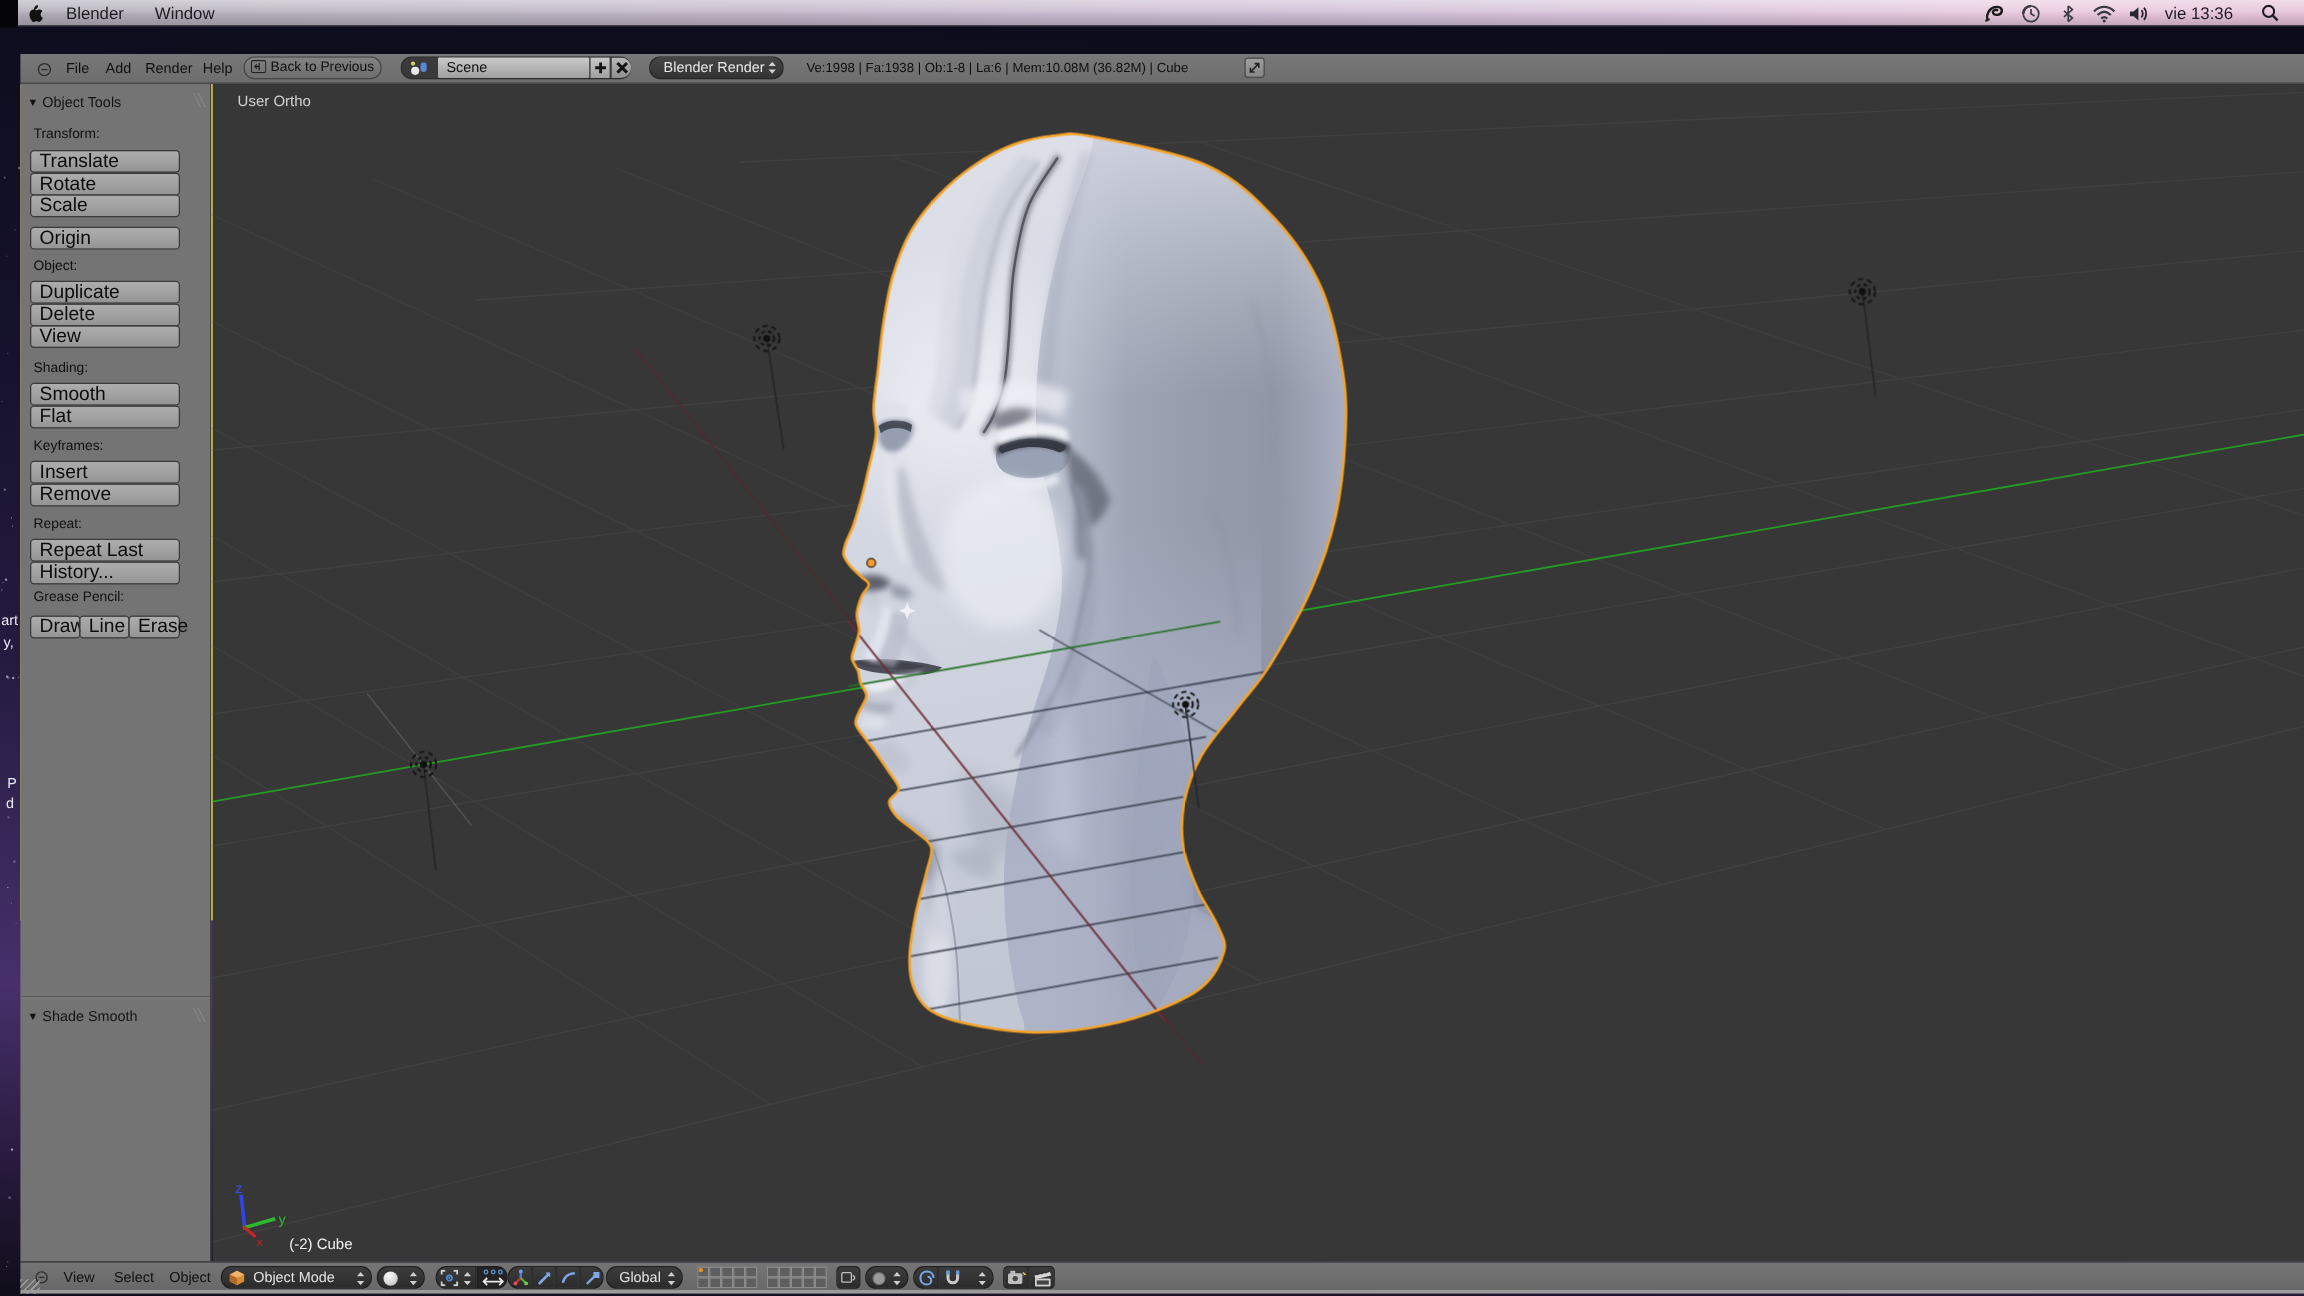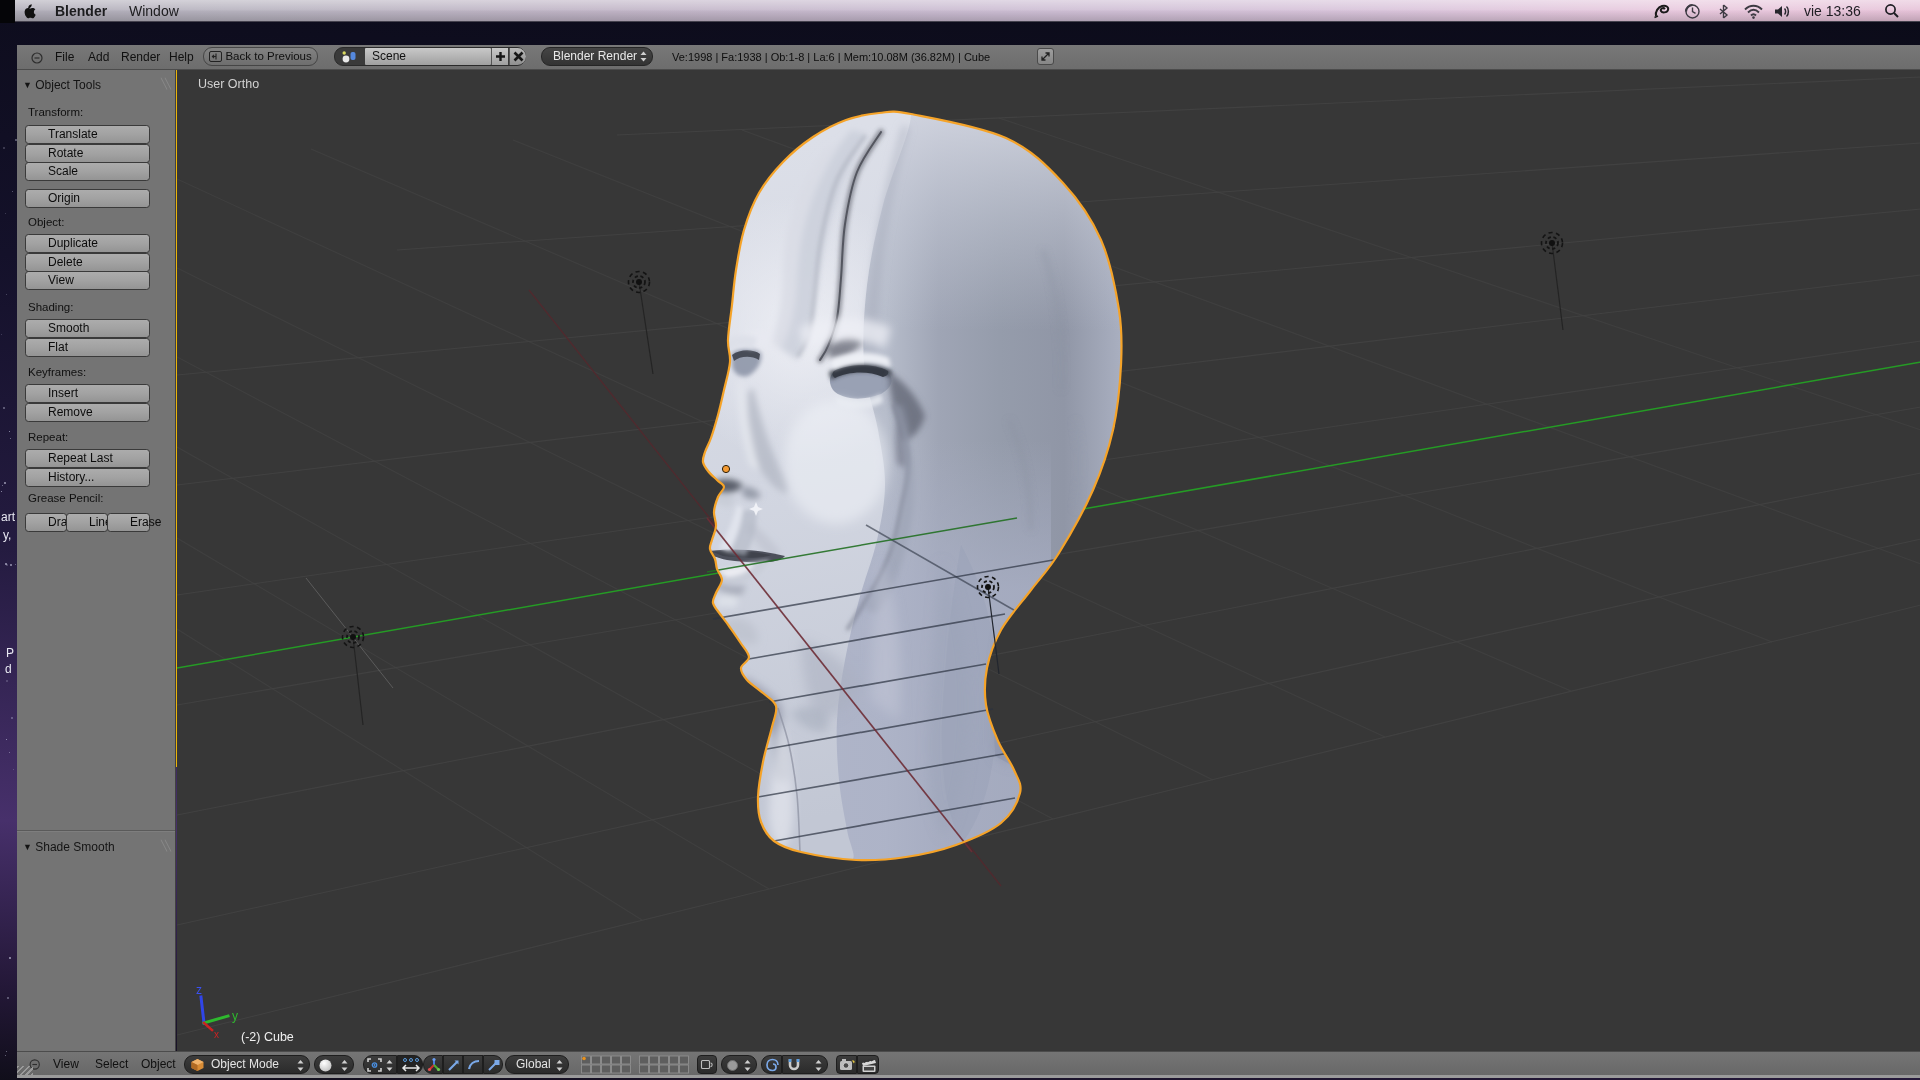--- a/index.html
+++ b/index.html
@@ -12,24 +12,24 @@
 #mbdark{position:absolute;left:0;top:0;width:15px;height:23px;background:#050508}
 #menubar .itm{position:absolute;top:2px;line-height:19px}
 #window{position:absolute;left:17px;top:26px;width:1903px;height:1052px}
 #titlebar{position:absolute;left:0;top:0;right:0;height:19px;border-radius:5px 5px 0 0;
  background:linear-gradient(180deg,#c8c8c8 0%,#bcbcbc 45%,#b0b0b0 70%,#a6a6a6 100%);
  border-bottom:1px solid #4a4a4a}
 .tl-btn{position:absolute;top:3.5px;width:12px;height:12px;border-radius:50%}
 #titletext{position:absolute;top:0;left:900px;font-size:13px;color:#2e2e2e;line-height:19px;white-space:nowrap}
 #bheader{position:absolute;left:0;top:19px;right:0;height:25px;background:linear-gradient(180deg,#787878,#6d6d6d);border-bottom:1px solid #4c4c4c;color:#101010;font-size:12px}
 #bheader .m{position:absolute;top:5px}
-#content{position:absolute;left:0;top:44px;right:0;height:697px;background:#eab308}
+#content{position:absolute;left:0;top:44px;right:0;height:697px;background:#fde047}
 #shelf{position:absolute;left:0;top:0;width:159px;height:981px;background:#747474;border-right:1px solid #414141}
 .tb{position:absolute;background:linear-gradient(180deg,#acacac 0%,#a2a2a2 50%,#949494 100%);
- border:1px solid #3a3a3a;border-radius:3.5px;color:#0c0c0c;font-size:12px;line-height:17px;padding-left:22px}
+ border:1px solid #3a3a3a;border-radius:3.5px;color:#0c0c0c;font-size:16px;line-height:17px;padding-left:7px}
 .tl{position:absolute;left:11px;color:#101010;font-size:11.5px}
 .phdr{position:absolute;left:6px;right:6px;color:#141414;font-size:12px}
 .tri{font-size:9px;vertical-align:1px}
 .grip{float:right;color:#8a8a8a;font-size:10px;letter-spacing:-2px}
 #vpwrap{position:absolute;left:160px;top:0;width:1744px;height:981px}
 #bbar{position:absolute;left:0;top:1025px;right:0;height:24px;background:linear-gradient(180deg,#757575,#686868);border-top:1px solid #4c4c4c;color:#101010;font-size:12px}
 #bedge{position:absolute;left:0;top:1049px;right:0;height:3px;background:#9b9b9b}
 .bm{position:absolute;top:5px}
 .dd{position:absolute;top:2.5px;height:19px;background:linear-gradient(180deg,#3c3c3c,#2b2b2b);border:1px solid #1e1e1e;border-radius:9px;color:#e4e4e4;font-size:12px;line-height:17px}
 .arr{position:absolute;right:4px;top:2px;width:9px;height:13px}
@@ -86,21 +86,21 @@
 <div class="star" style="left:1602px;top:14px;width:1px;height:1px;opacity:0.16;background:#fff"></div>
 <div class="star" style="left:1068px;top:13px;width:1px;height:1px;opacity:0.26;background:#fff"></div>
 <div class="dtxt" style="left:1px;top:510px">art</div>
 <div class="dtxt" style="left:3px;top:528px">y,</div>
 <div class="dtxt" style="left:6px;top:646px">P</div>
 <div class="dtxt" style="left:5px;top:662px">d</div>
 <div id="menubar">
  <svg class="itm" style="left:21px;top:3px" width="15" height="17" viewBox="0 0 15 17">
       <path d="M10.7 1.2c-.9.06-1.95.62-2.57 1.37-.55.66-1.03 1.68-.85 2.65 1 .05 2-.5 2.6-1.26.58-.74 1-1.73.82-2.76zM12.9 9c-.02-1.74 1.4-2.64 1.47-2.68-.8-1.18-2.06-1.35-2.5-1.37-1.07-.1-2.08.62-2.62.62-.54 0-1.37-.6-2.26-.58-1.16.02-2.23.67-2.83 1.7-1.2 2.1-.3 5.2.86 6.9.57.83 1.25 1.76 2.14 1.73.86-.03 1.18-.55 2.22-.55s1.33.55 2.24.53c.92-.02 1.5-.84 2.07-1.67.65-.95.92-1.88.93-1.93-.02-.01-1.8-.7-1.82-2.7z" fill="#111"></path>
     </svg>
- <span class="itm" style="left:55px;font-weight:bold">Blender</span>
+ <span class="itm" style="left:55px;font-weight:normal">Blender</span>
  <span class="itm" style="left:129px">Window</span>
 
 <svg class="itm" style="left:1650px;top:3px" width="24" height="17" viewBox="0 0 24 17">
       <path d="M6 13 C5 9 8 4 12 3 C16 2 19 4 18 7 C17 10 12 10 11 8 C10 6 13 4 15 6" fill="none" stroke="#1a1a1a" stroke-width="2"></path>
       <path d="M4.5 14.5 L8 13" stroke="#1a1a1a" stroke-width="1.6"></path>
     </svg>
 <svg class="itm" style="left:1684px;top:3px" width="17" height="17" viewBox="0 0 17 17">
       <circle cx="8.5" cy="8.5" r="6.5" fill="none" stroke="#3c3a42" stroke-width="1.4"></circle>
       <path d="M8.5 4.5v4l3 1.8" fill="none" stroke="#3c3a42" stroke-width="1.4"></path>
       <path d="M2 8.5 A6.5 6.5 0 0 1 8.5 2" fill="none" stroke="#3c3a42" stroke-width="2.2"></path>

